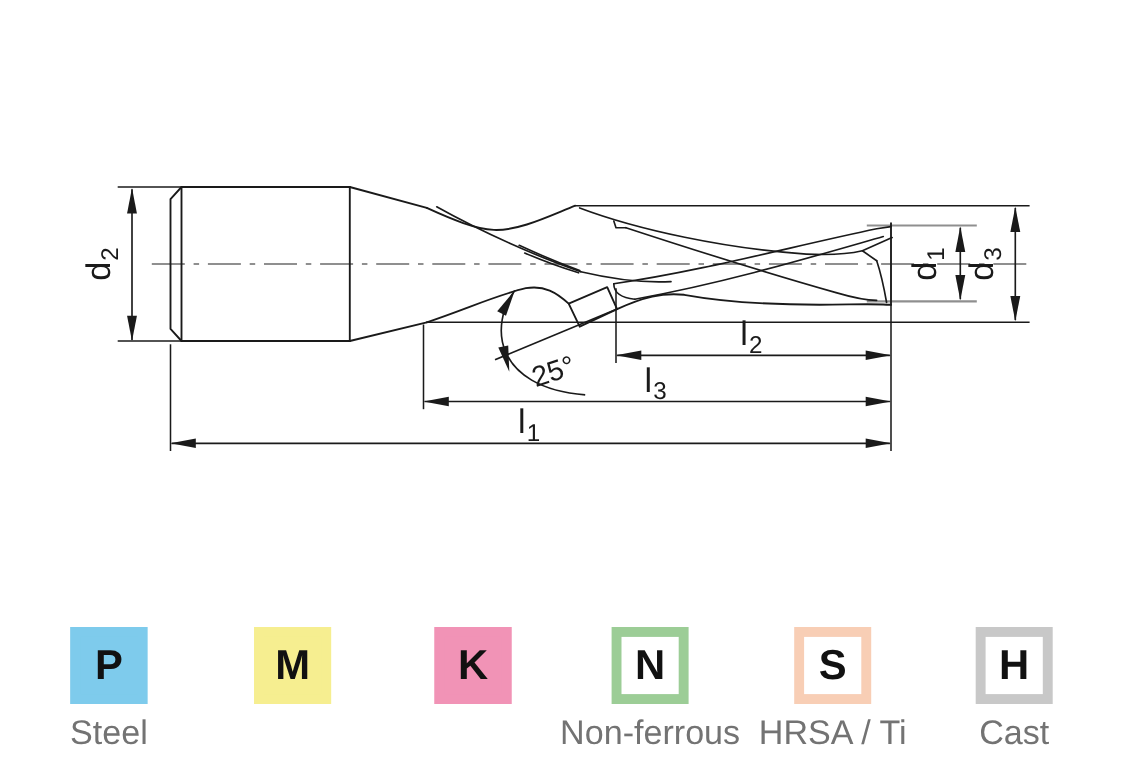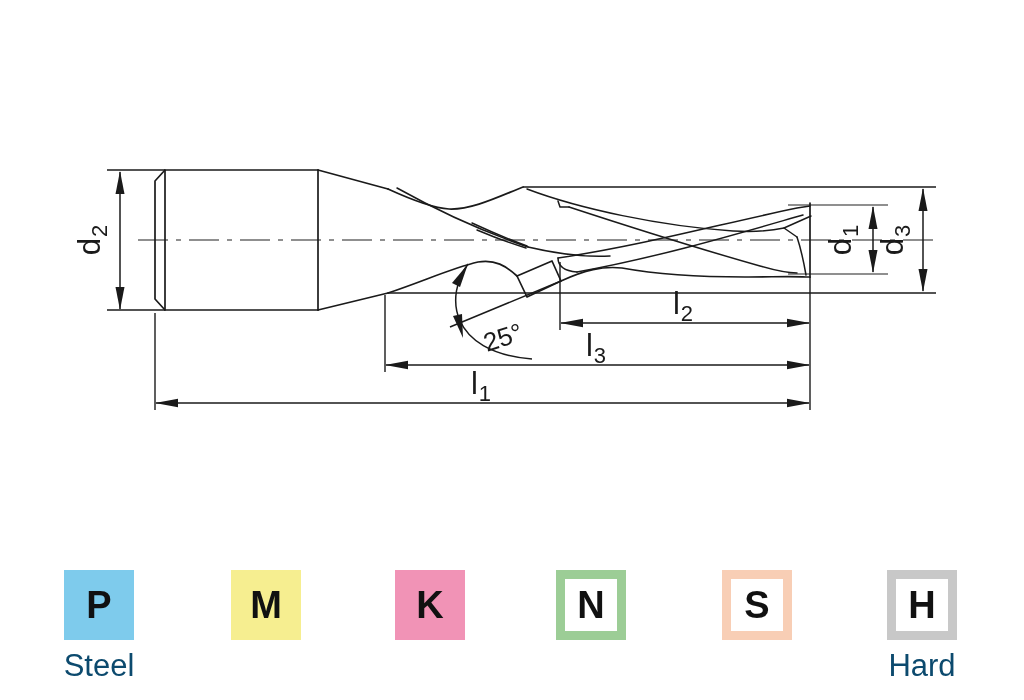--- a/index.html
+++ b/index.html
@@ -27,21 +27,21 @@
   .ah{fill:var(--stroke);stroke:none;}
   .legend{position:absolute;left:0;top:0;width:1024px;height:700px;}
   .mat{position:absolute;top:570px;width:170px;text-align:center;}
   .matbox{
     box-sizing:border-box;
     display:flex;align-items:center;justify-content:center;
     width:70px;height:70px;margin:0 auto;
     border:9px solid #000;background:#fff;
   }
   .matletter{font-size:38px;font-weight:bold;color:#111;line-height:1;}
-  .matlabel{margin-top:8px;font-size:31px;color:#0c4a6e;white-space:nowrap;}
+  .matlabel{margin-top:8px;font-size:31px;color:#737373;white-space:nowrap;}
 </style>
 </head>
 <body>
 
 <div class="stage">
 <svg width="1024" height="470" viewBox="0 0 1024 470">
 
   <g>
     <path class="gray" stroke-dasharray="30 8 5 8" d="M138,240 L938,240"></path>
   </g>
@@ -163,28 +163,30 @@
   <div class="mat" style="left:345px">
     <div class="matbox" style="background: rgb(241, 147, 182); border-color: rgb(241, 147, 182);">
       <span class="matletter">K</span>
     </div>
   </div>
 
   <div class="mat" style="left:506px">
     <div class="matbox" style="background: rgb(255, 255, 255); border-color: rgb(156, 205, 150);">
       <span class="matletter">N</span>
     </div>
+    <div class="matlabel">Non-ferrous</div>
   </div>
 
   <div class="mat" style="left:672px">
     <div class="matbox" style="background: rgb(255, 255, 255); border-color: rgb(248, 206, 181);">
       <span class="matletter">S</span>
     </div>
+    <div class="matlabel">HRSA / Ti</div>
   </div>
 
   <div class="mat" style="left:837px">
     <div class="matbox" style="background: rgb(255, 255, 255); border-color: rgb(200, 200, 200);">
       <span class="matletter">H</span>
     </div>
-    <div class="matlabel">Hard</div>
+    <div class="matlabel">Cast</div>
   </div>
 
 </div>
 
 </body></html>

